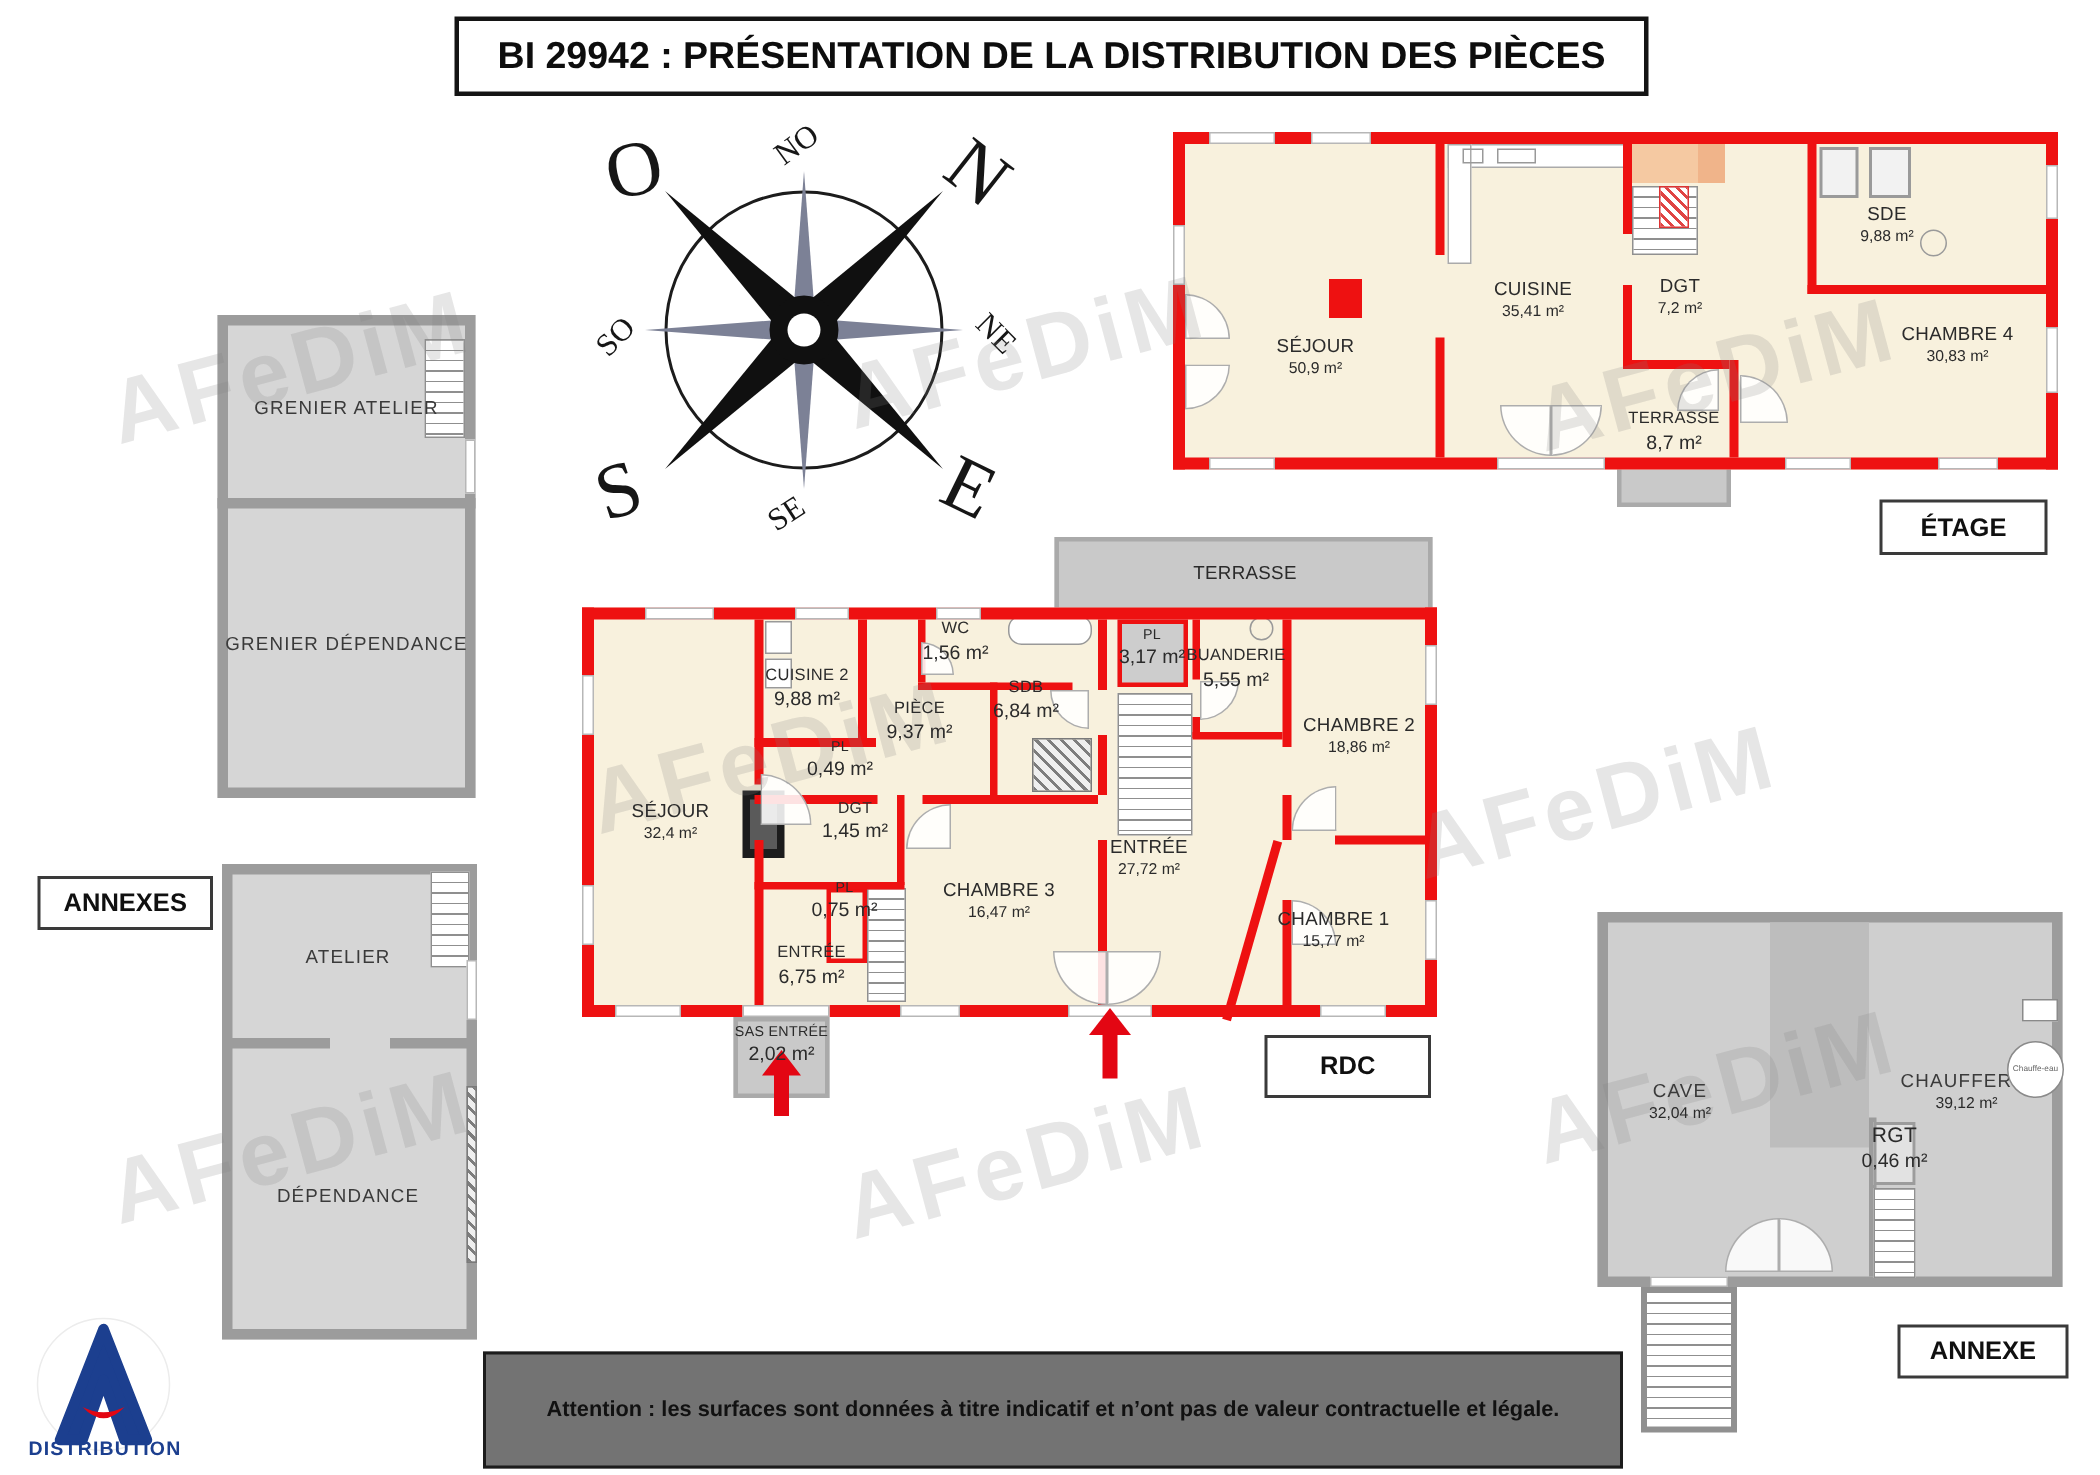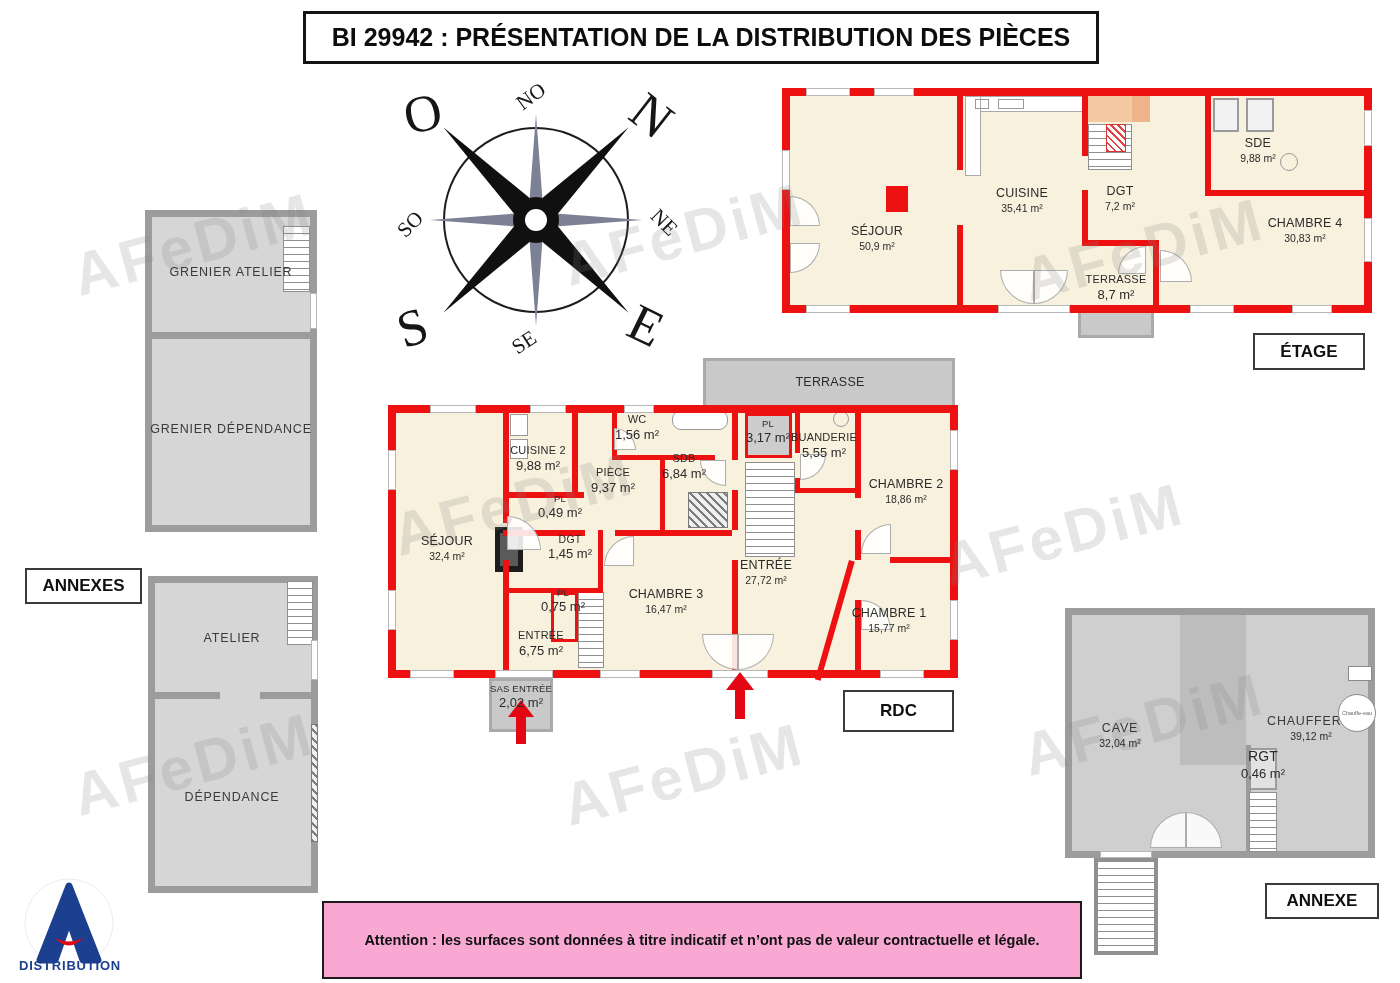--- a/index.html
+++ b/index.html
@@ -36,21 +36,21 @@
   .cl{position:absolute;font-family:"Liberation Serif",serif;color:#161616;z-index:20;}
   .fill-cream{background:#f8f1dd;}
   .fill-ter{background:#c9c9c9;border:3px solid #aaaaaa;box-sizing:border-box;}
   .fill-annex{background:#d6d6d6;border:7px solid #9c9c9c;box-sizing:border-box;}
   .hatch{position:absolute;border:1px solid #7a7a7a;box-sizing:border-box;
          background:repeating-linear-gradient(45deg,#7d7d7d 0 2px,#efefef 2px 6px);}
   .redhatch{position:absolute;border:1px solid #dd3333;box-sizing:border-box;
          background:repeating-linear-gradient(45deg,#e04444 0 2px,#fff 2px 5px);}
   .titlebox{position:absolute;left:303px;top:11px;width:790px;height:47px;border:3px solid #141414;background:#fff;
             display:flex;align-items:center;justify-content:center;font-size:25px;font-weight:700;color:#0d0d0d;z-index:50;}
-  .disc{position:absolute;left:322px;top:901px;width:756px;height:74px;border:2px solid #1c1c1c;background:#f9a8d4;
+  .disc{position:absolute;left:322px;top:901px;width:756px;height:74px;border:2px solid #1c1c1c;background:#737373;
         display:flex;flex-direction:column;align-items:center;justify-content:center;
         font-size:14.5px;font-weight:700;color:#111;line-height:1.55;z-index:50;text-align:center;}
   .ce{position:absolute;border:1.5px solid #8a8a8a;border-radius:50%;background:#fff;display:flex;align-items:center;justify-content:center;
       text-align:center;color:#666;z-index:31;}
 </style>
 </head>
 <body>
 
 <div class="titlebox">BI 29942 : PRÉSENTATION DE LA DISTRIBUTION DES PIÈCES</div>
 
@@ -326,21 +326,21 @@
   <div class="abs fill-annex" style="left:145px;top:210px;width:172px;height:322px"></div>
   <div class="stairs" style="left:283px;top:226px;width:27px;height:66px"></div>
   <div class="gwall" style="left:145px;top:332px;width:172px;height:7px"></div>
   <div class="win" style="left:310px;top:293px;width:7px;height:36px"></div>
   <div class="rl annex" style="left:231px;top:273px">
     <b>GRENIER ATELIER</b>
   </div>
   <div class="rl annex" style="left:231px;top:430px">
     <b>GRENIER DÉPENDANCE</b>
   </div>
-  <div class="tagbox" style="left:25px;top:568px;width:113px;height:32px">ANNEXES</div>
+  <div class="tagbox" style="left:25px;top:584px;width:113px;height:32px">ANNEXES</div>
 
   <div class="abs fill-annex" style="left:148px;top:576px;width:170px;height:317px"></div>
   <div class="stairs" style="left:287px;top:581px;width:26px;height:64px"></div>
   <div class="gwall" style="left:148px;top:692px;width:72px;height:7px"></div>
   <div class="gwall" style="left:260px;top:692px;width:58px;height:7px"></div>
   <div class="win" style="left:311px;top:640px;width:7px;height:40px"></div>
   <div class="hatch" style="left:311px;top:724px;width:7px;height:118px"></div>
   <div class="rl annex" style="left:232px;top:639px">
     <b>ATELIER</b>
   </div>

